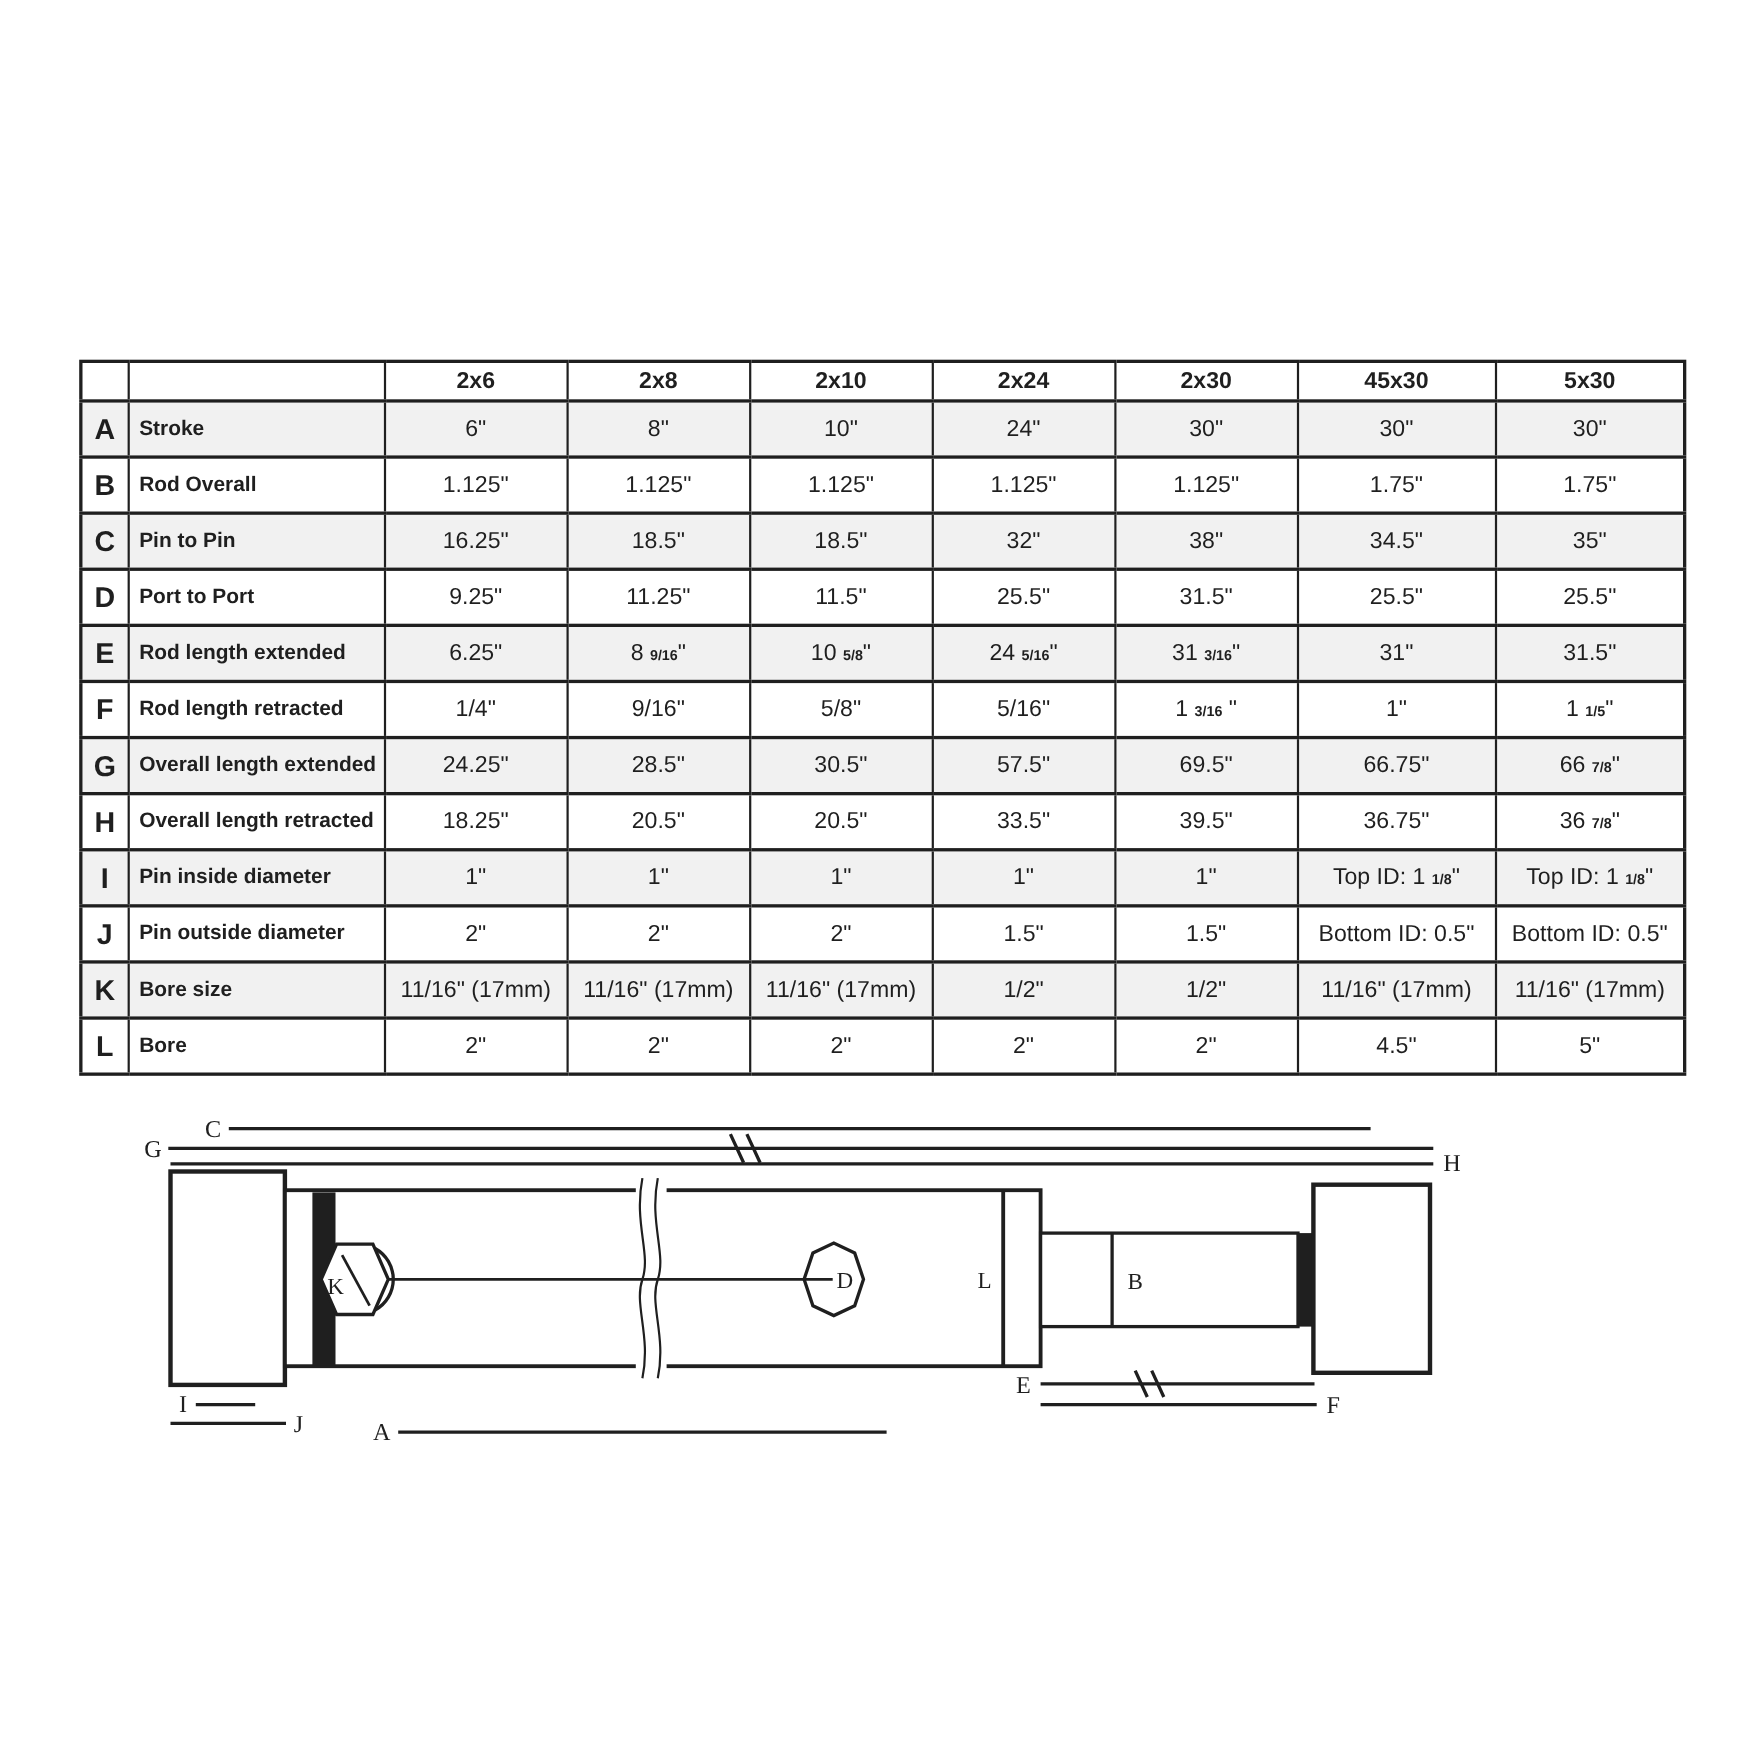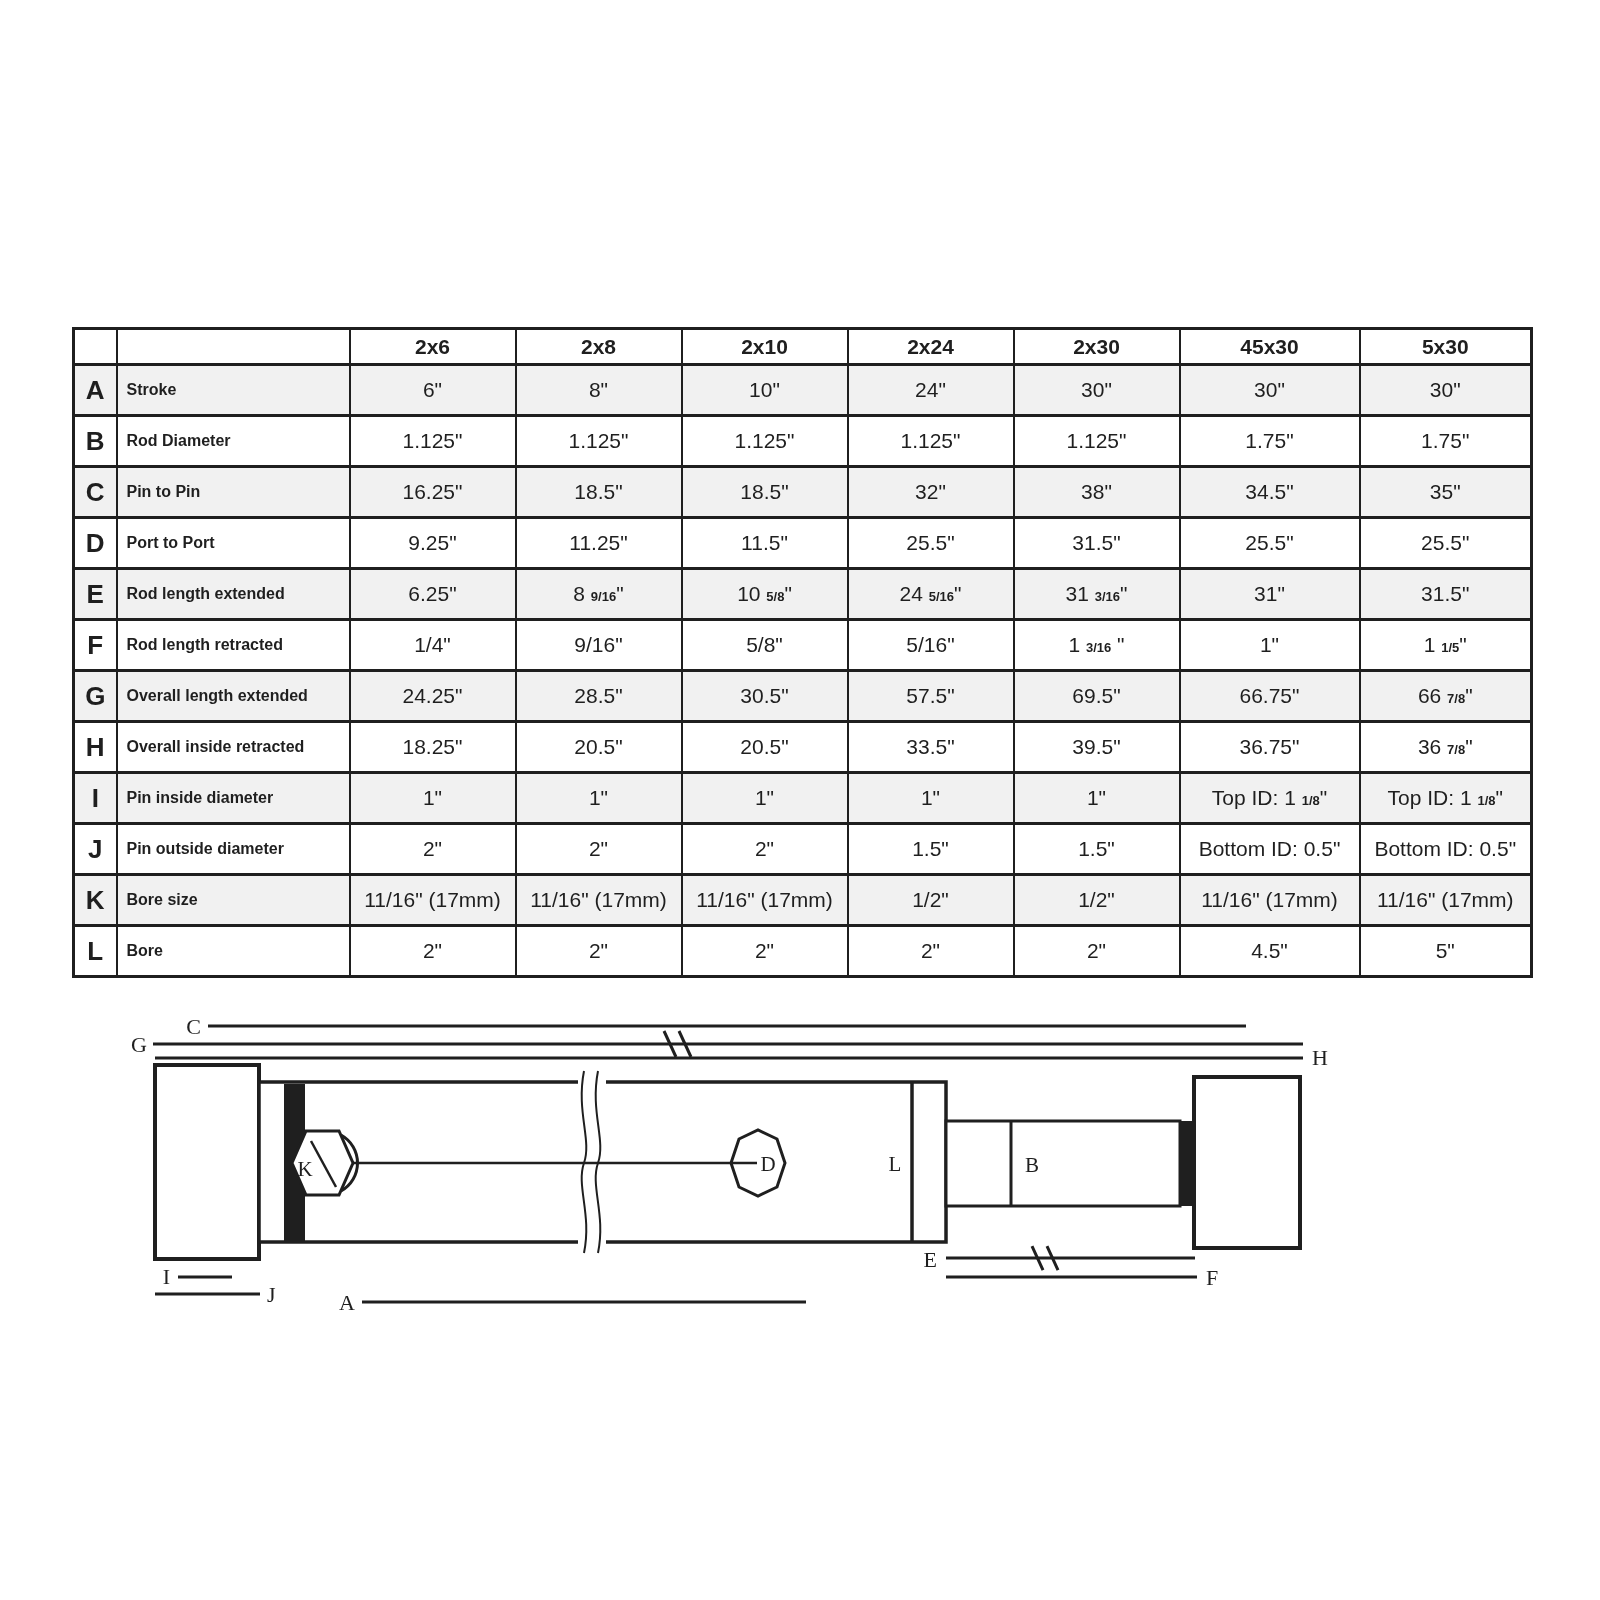--- a/index.html
+++ b/index.html
@@ -32,21 +32,21 @@
     vertical-align:middle;
     overflow:hidden;
     white-space:nowrap;
   }
   table.spec{border:3px solid var(--ink);}
   thead tr{height:36px;}
   tbody tr{height:51px;}
   tbody tr.shaded td, tbody tr.shaded th{background:var(--shade);}
   th.col-head{font-size:21px;font-weight:bold;text-align:center;color:var(--ink);}
   th.letter{font-size:26px;font-weight:bold;text-align:center;color:var(--ink);}
-  th.rowlabel{font-size:16px;font-weight:bold;text-align:left;padding-left:9px;color:var(--ink);}
+  th.rowlabel{font-size:19px;font-weight:bold;text-align:left;padding-left:9px;color:var(--ink);}
   td.val{font-size:21px;font-weight:normal;text-align:center;color:var(--ink);}
   td.val .sf{font-size:13px;font-weight:bold;}
   
   svg.diagram{position:absolute;left:0;top:0;}
   .ln{stroke:var(--ink);fill:none;}
   .shape{fill:#ffffff;stroke:var(--ink);}
   .solid{fill:var(--ink);stroke:none;}
   .gapmask{fill:#ffffff;stroke:none;}
   text.dlabel{
     font-family:"Liberation Serif", serif;
@@ -96,21 +96,21 @@
           <td class="val">6"</td>
           <td class="val">8"</td>
           <td class="val">10"</td>
           <td class="val">24"</td>
           <td class="val">30"</td>
           <td class="val">30"</td>
           <td class="val">30"</td>
         </tr>
         <tr class="">
           <th class="letter">B</th>
-          <th class="rowlabel">Rod Diameter</th>
+          <th class="rowlabel">Rod Overall</th>
           <td class="val">1.125"</td>
           <td class="val">1.125"</td>
           <td class="val">1.125"</td>
           <td class="val">1.125"</td>
           <td class="val">1.125"</td>
           <td class="val">1.75"</td>
           <td class="val">1.75"</td>
         </tr>
         <tr class="shaded">
           <th class="letter">C</th>
@@ -162,21 +162,21 @@
           <td class="val">24.25"</td>
           <td class="val">28.5"</td>
           <td class="val">30.5"</td>
           <td class="val">57.5"</td>
           <td class="val">69.5"</td>
           <td class="val">66.75"</td>
           <td class="val">66 <span class="sf">7/8</span>"</td>
         </tr>
         <tr class="">
           <th class="letter">H</th>
-          <th class="rowlabel">Overall inside retracted</th>
+          <th class="rowlabel">Overall length retracted</th>
           <td class="val">18.25"</td>
           <td class="val">20.5"</td>
           <td class="val">20.5"</td>
           <td class="val">33.5"</td>
           <td class="val">39.5"</td>
           <td class="val">36.75"</td>
           <td class="val">36 <span class="sf">7/8</span>"</td>
         </tr>
         <tr class="shaded">
           <th class="letter">I</th>

